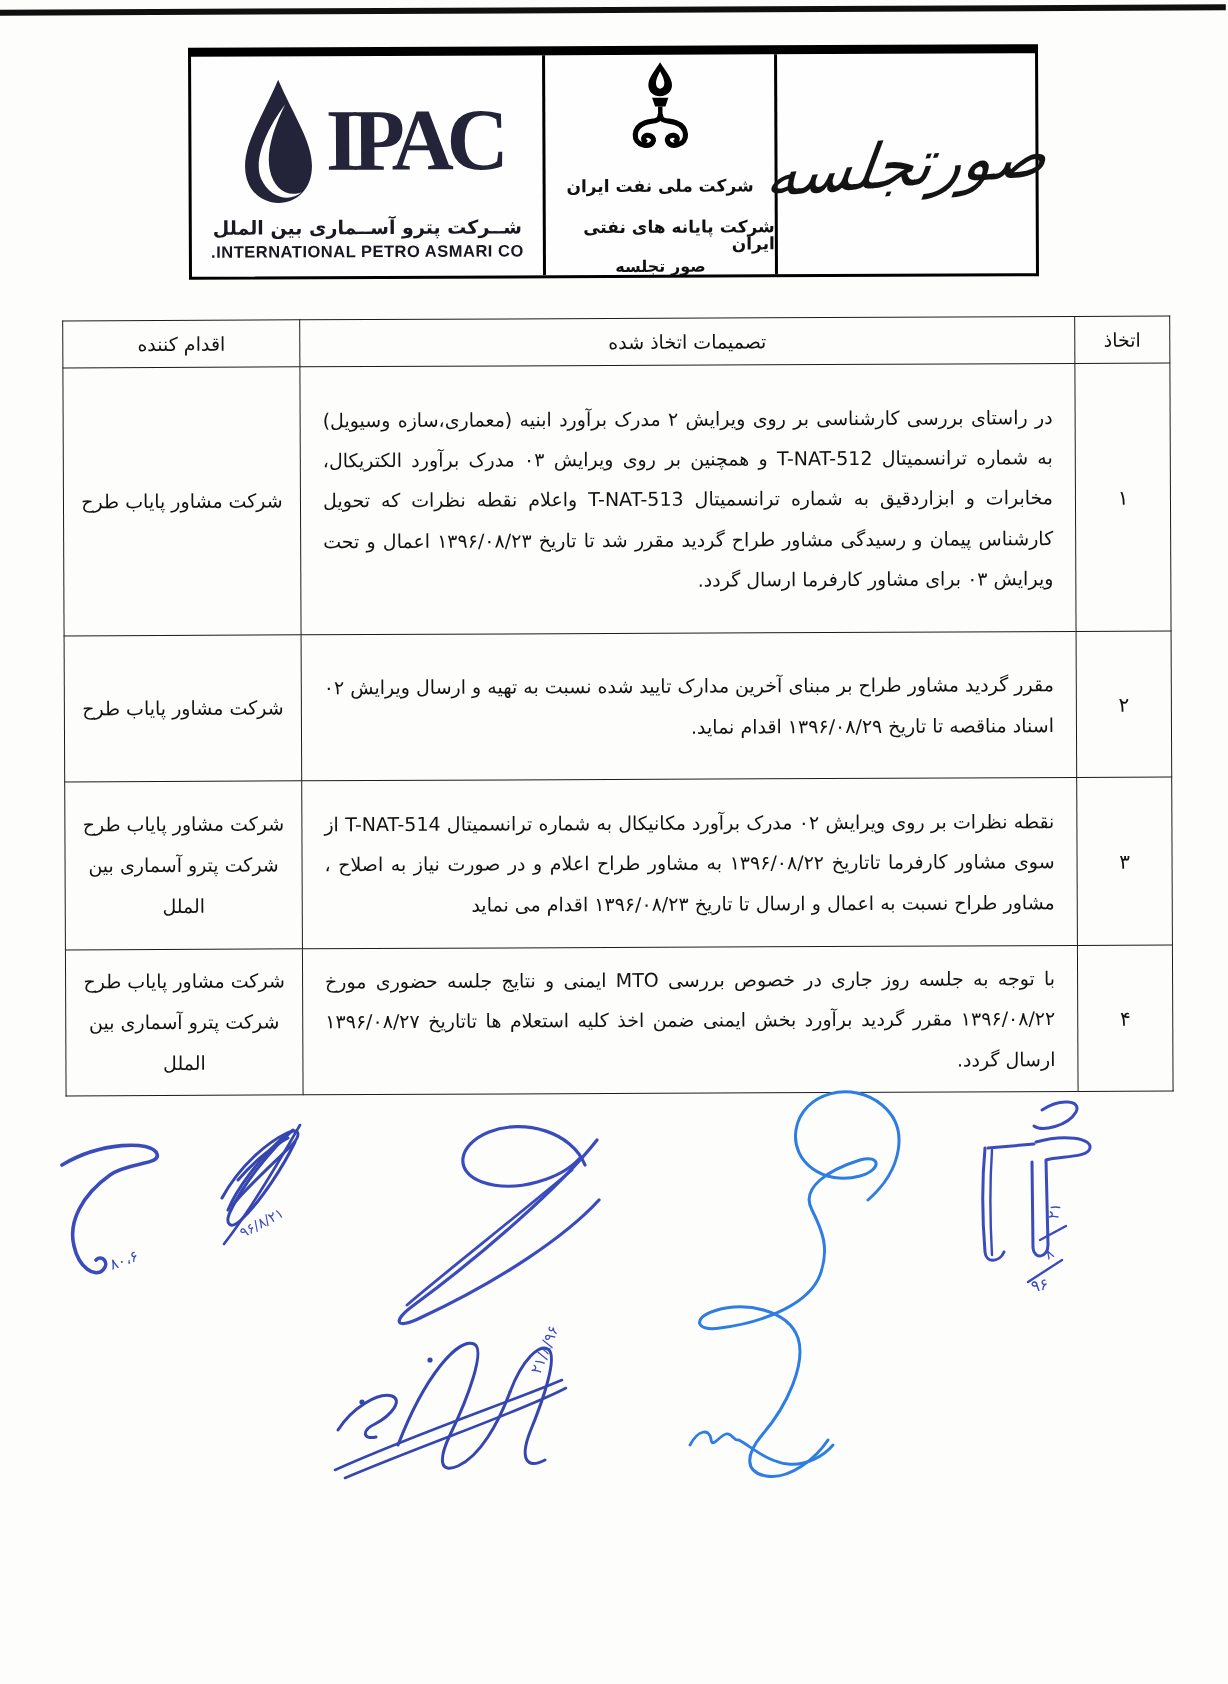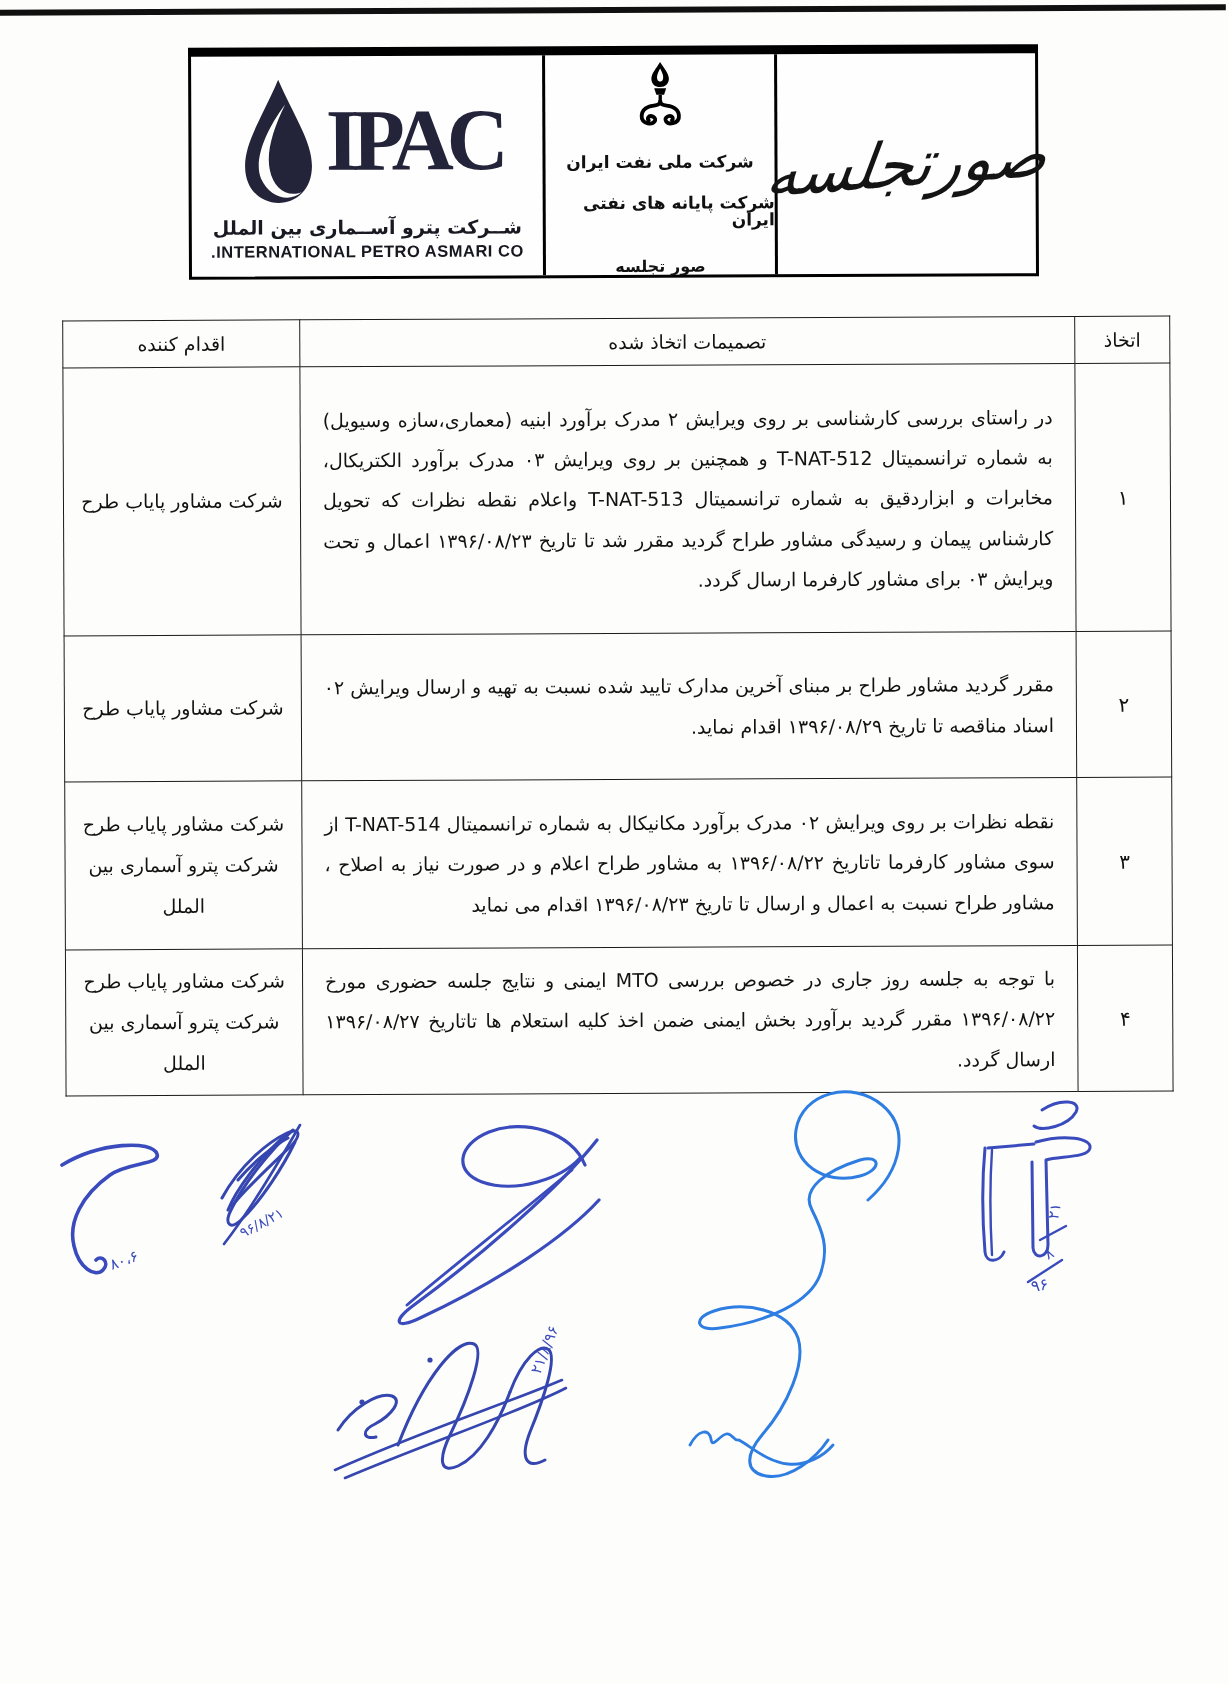--- a/index.html
+++ b/index.html
@@ -27,21 +27,21 @@
   .box-title{width:258px;}
   .box-nioc{width:232px;padding-top:6px;}
   .box-ipac{flex:1;}
 
   .handwritten-title{
     font-size:62px;font-style:italic;letter-spacing:-2px;color:#141414;
     transform:rotate(-4deg) skewX(-12deg);
     white-space:nowrap;
   }
   .nioc-line{font-weight:700;font-size:17px;line-height:1.0;margin-top:24px;color:#111;}
-  .nioc-line.small{font-size:16px;margin-top:30px;}
+  .nioc-line.small{font-size:16px;margin-top:6px;}
 
   .ipac-logo-row{display:flex;direction:ltr;align-items:center;gap:2px;margin-top:2px;}
   .ipac-letters{
     font-family:"Liberation Serif",serif;font-size:86px;font-weight:600;
     letter-spacing:-7px;color:#23233a;line-height:1;transform:scaleY(1.02);
   }
   .ipac-fa{font-weight:700;font-size:19px;margin-top:10px;color:#191922;}
   .ipac-en{font-family:"Liberation Sans",sans-serif;font-weight:700;font-size:16.5px;letter-spacing:.5px;margin-top:4px;color:#17171f;}
 
   

